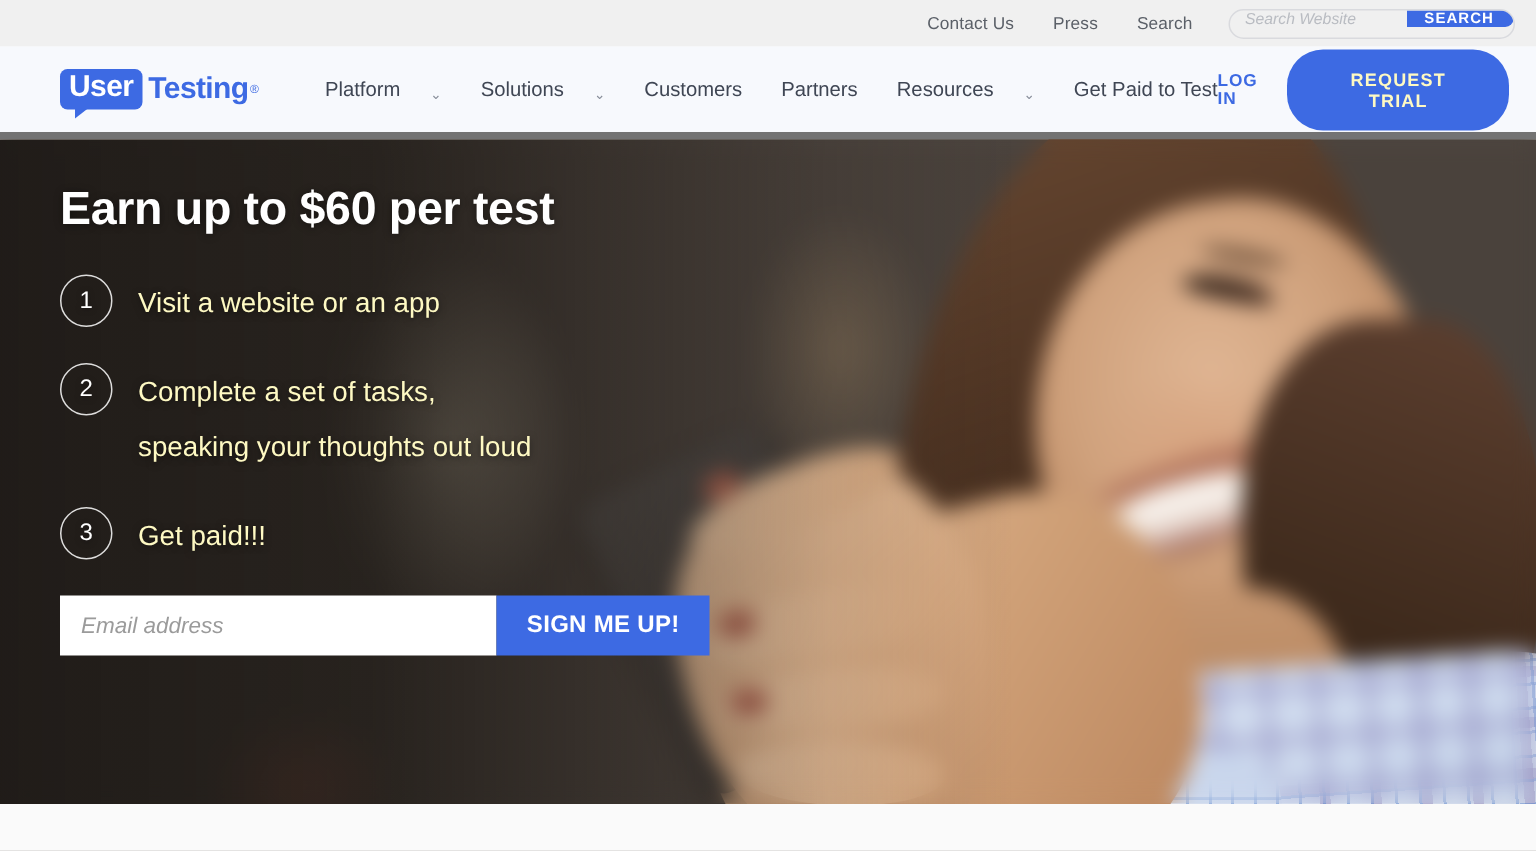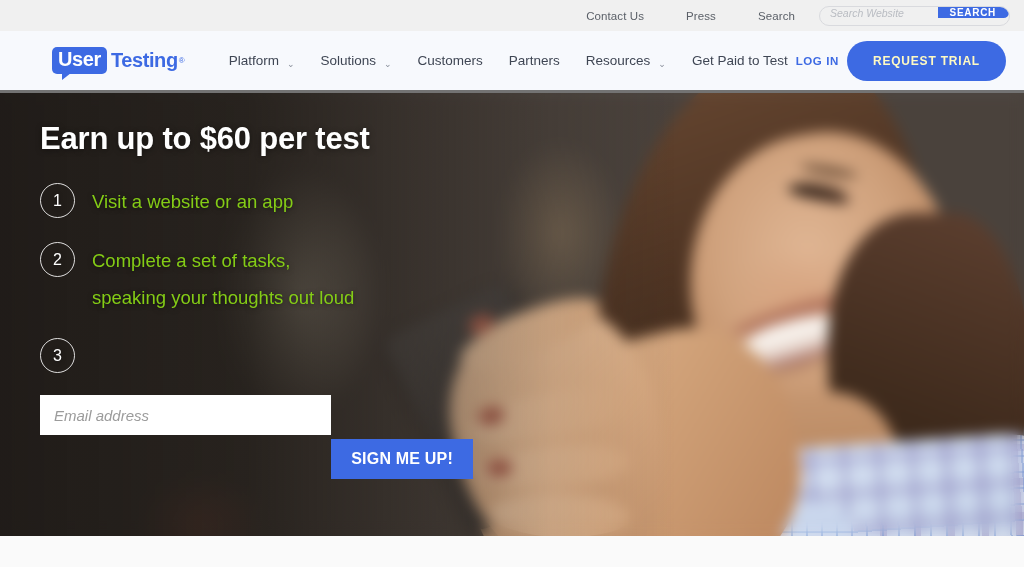--- a/index.html
+++ b/index.html
@@ -12,21 +12,21 @@
 
   
   .topbar {
     height: 31px; background: #f0f0f0;
     display: flex; align-items: center; justify-content: flex-end;
     padding-right: 14px;
   }
   .topbar-links { display: flex; align-items: center; gap: 26px; margin-right: 24px; }
   .topbar-link {
     font-size: 11.5px; color: #5b6068; letter-spacing: .1px;
-    text-decoration: none; cursor: pointer; white-space: nowrap; margin-left: 16px;
+    text-decoration: none; cursor: pointer; white-space: nowrap;
   }
   .search-wrap {
     display: flex; align-items: flex-start; height: 20px;
     border-radius: 10px; overflow: hidden;
     border: 1px solid #d9dade; background:#f0f0f0;
     width: 191px;
   }
   .search-input {
     flex: 1 1 auto; border: none; outline: none; background: transparent;
     font-family: "Liberation Sans", sans-serif;
@@ -38,22 +38,22 @@
     border: none; cursor: pointer; background: #3d6ae3; color: #fff;
     font-family: "Liberation Sans", sans-serif;
     font-size: 10px; font-weight: bold; letter-spacing: .7px;
     padding: 0 13px 0 12px; border-radius: 0 10px 10px 0;
     display:flex; align-items:center;
   }
 
   
   .header {
     height: 62px; background: #f7f9fd;
-    display: flex; align-items: center; padding: 0 18px 0 52px;
-    border-bottom: 3px solid #737373;
+    display: flex; align-items: center; padding: 0 18px 0 40px;
+    border-bottom: 5px solid #737373;
   }
   .logo { display: flex; align-items: center; cursor: pointer; position: relative; }
   .logo-badge {
     position: relative; background: #3d6ae3; color: #fff;
     font-size: 20px; font-weight: bold; letter-spacing: -.4px;
     padding: 1px 6px 2px 6px; border-radius: 5px; line-height: 1.18;
   }
   .logo-badge::after {
     content: ""; position: absolute; left: 10px; bottom: -6px;
     width: 0; height: 0;
@@ -61,21 +61,21 @@
     border-bottom: 7px solid transparent;
   }
   .logo-word {
     color: #3d6ae3; font-size: 20px; font-weight: bold;
     letter-spacing: -.4px; margin-left: 4px; text-align: right;
   }
   .logo-reg { color:#3d6ae3; font-size: 8px; vertical-align: super; margin-left:1px; }
 
   .nav { display: flex; align-items: center; gap: 26px; margin-left: 44px; }
   .nav-item {
-    display: flex; align-items: flex-end; gap: 8px;
+    display: flex; align-items: flex-end; gap: 20px;
     font-size: 13.5px; color: #3f4654; cursor: pointer; white-space: nowrap;
   }
   .chev { font-size: 9px; color: #878d99; transform: translateY(1px); }
 
   .header-right { margin-left: auto; display: flex; align-items: center; gap: 8px; }
   .login-link {
     font-size: 11.5px; font-weight: bold; letter-spacing: .6px;
     color: #3d6ae3; cursor: pointer; text-decoration: none;
   }
   .trial-btn {
@@ -236,38 +236,38 @@
   .steps { margin-top: 26px; }
   .step { display: flex; align-items: flex-start; margin-bottom: 22px; }
   .step-circle {
     flex: 0 0 auto; width: 35px; height: 35px; border-radius: 50%;
     border: 1.6px solid rgba(255,255,255,.85);
     display: flex; align-items: center; justify-content: center;
     color: #fff; font-size: 16px; margin-right: 17px;
     text-shadow: 0 1px 4px rgba(0,0,0,.4);
   }
   .step-text {
-    color: #84cc16; font-size: 18.5px; line-height: 37px;
+    color: #fef9c3; font-size: 18.5px; line-height: 37px;
     text-shadow: 0 1px 5px rgba(0,0,0,.5);
   }
   .step-text .line2 { display: block; }
 
   .signup { display: flex; margin-top: 16px; width: 433px; }
   .email-input {
     flex: 1 1 auto; height: 40px; border: none; outline: none;
     background: #fff; padding: 0 14px;
     font-family: "Liberation Sans", sans-serif;
     font-size: 15px; font-style: italic; color: #333;
   }
   .email-input::placeholder { color: #9b9b9b; font-style: italic; }
   .signup-btn {
     border: none; cursor: pointer; background: #3d6ae3; color: #fff;
     font-family: "Liberation Sans", sans-serif;
     font-size: 16px; font-weight: bold; letter-spacing: .2px;
-    padding: 0 20px; height: 40px; margin-top: 44px;
+    padding: 0 20px; height: 40px;
   }
   .terms { display: flex; align-items: center; margin-top: 15px; }
   .terms-box {
     width: 13px; height: 13px; background: #fff;
     border: 1px solid #cfcfcf; cursor: pointer; margin-right: 5px;
     flex: 0 0 auto;
   }
   .terms-text {
     color: #fff; font-size: 13px;
     text-shadow: 0 1px 5px rgba(0,0,0,.55);
@@ -369,20 +369,21 @@
         </div>
         <div class="step">
           <div class="step-circle">2</div>
           <div class="step-text">
             <span>Complete a set of tasks,</span>
             <span class="line2">speaking your thoughts out loud</span>
           </div>
         </div>
         <div class="step">
           <div class="step-circle">3</div>
+          <div class="step-text">Get paid!!!</div>
         </div>
       </div>
 
       <div class="signup">
         <input class="email-input" type="text" placeholder="Email address" style="">
         <button class="signup-btn">SIGN ME UP!</button>
       </div>
 
     </div>
   </div>

